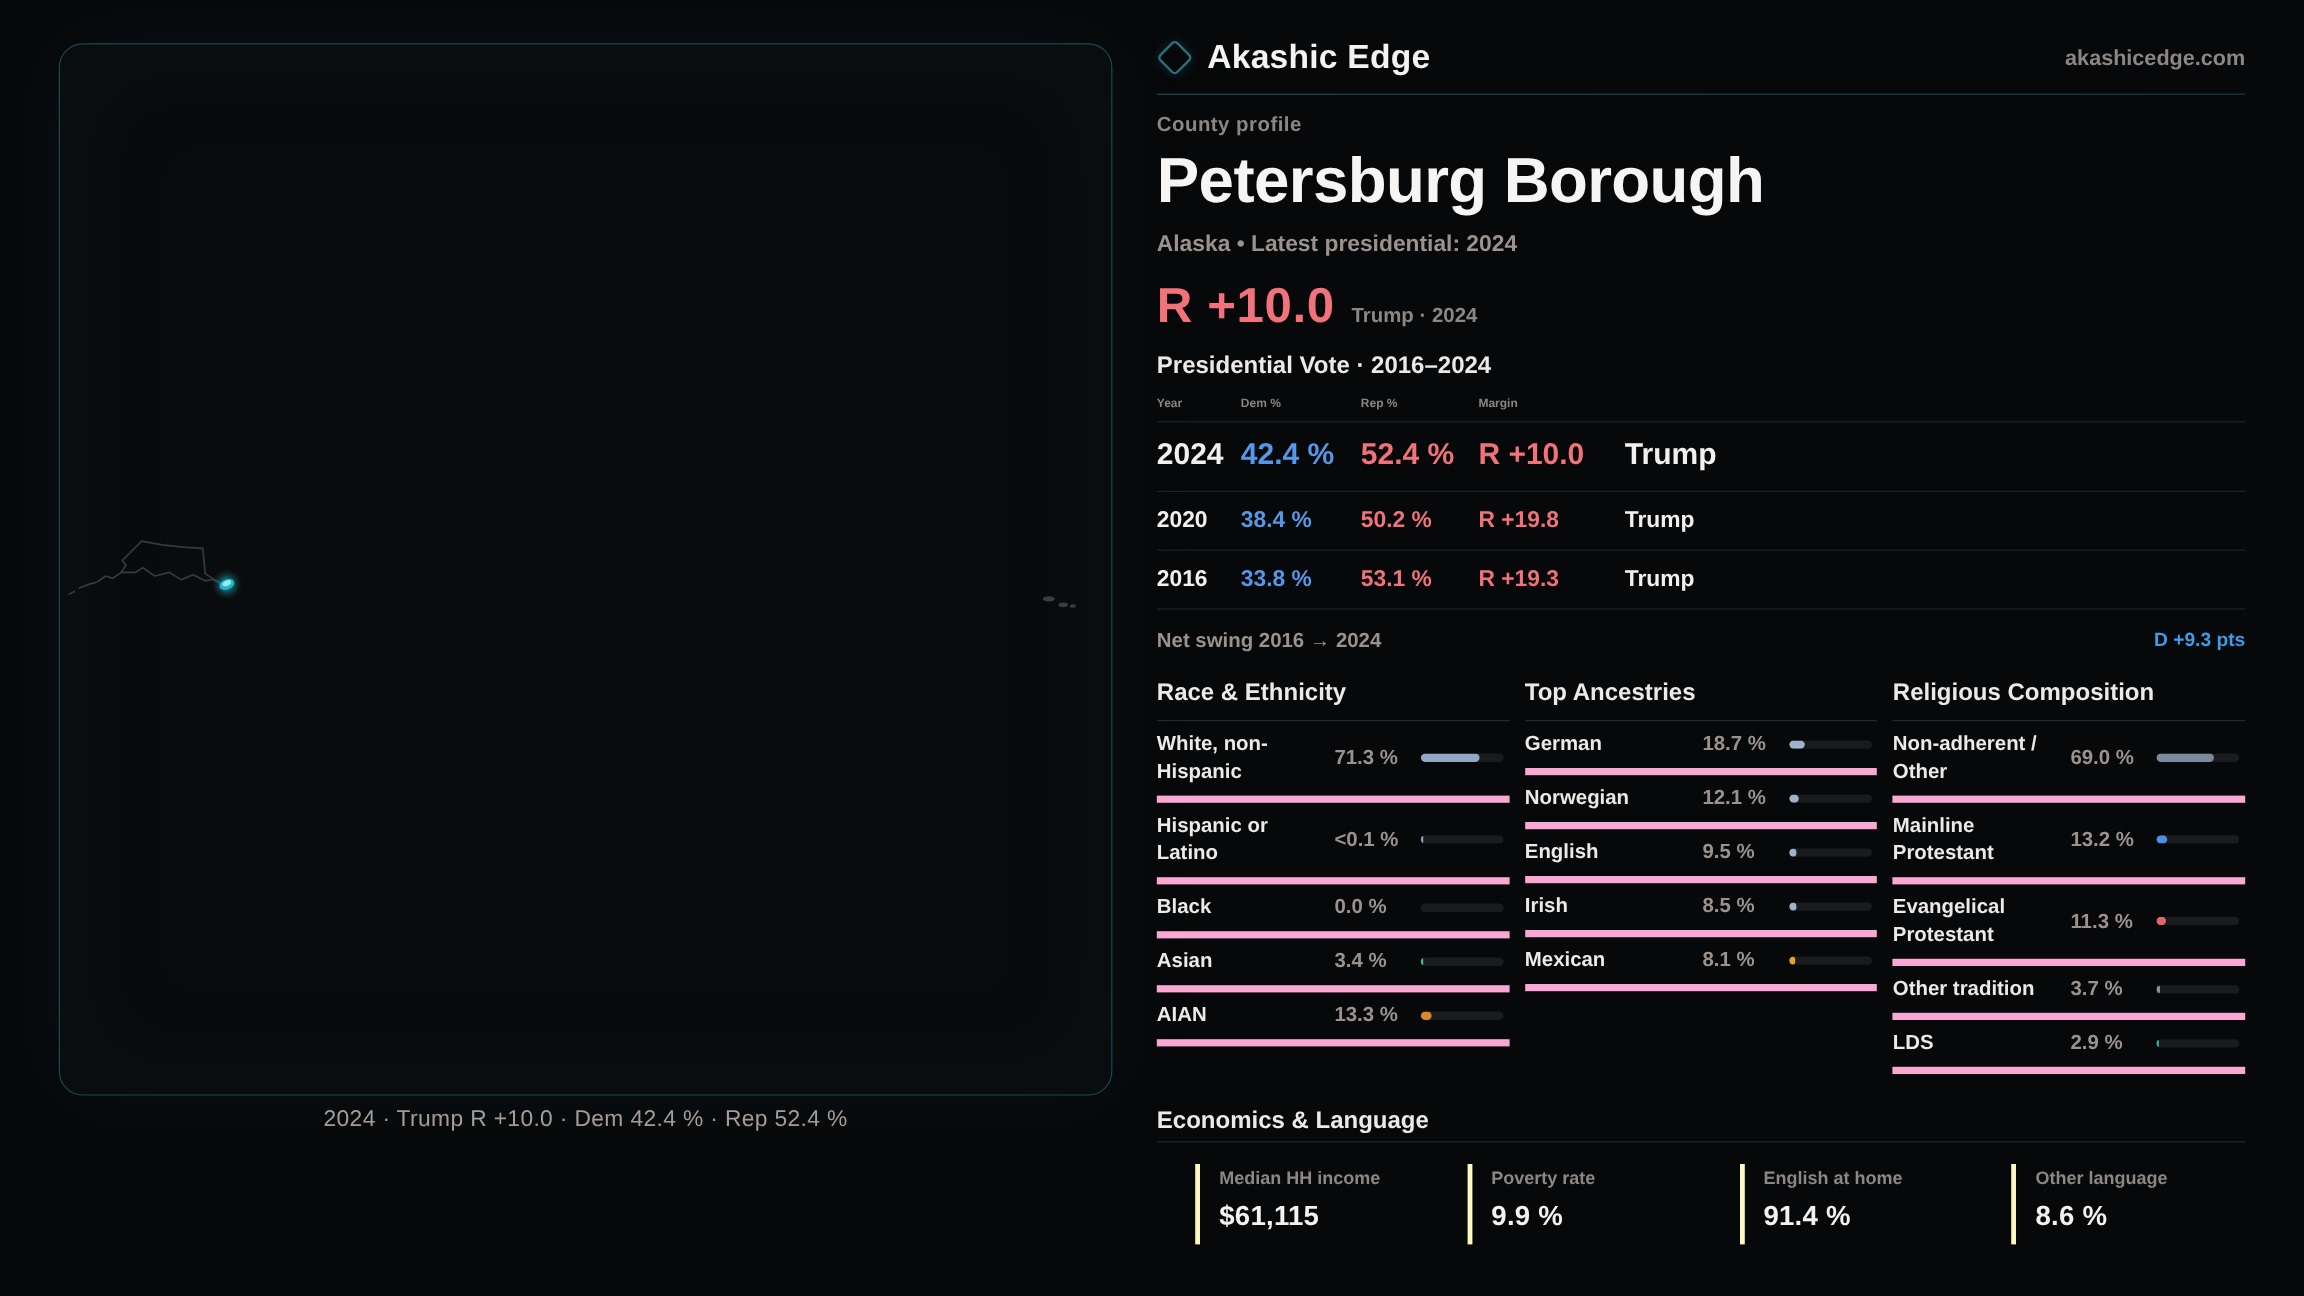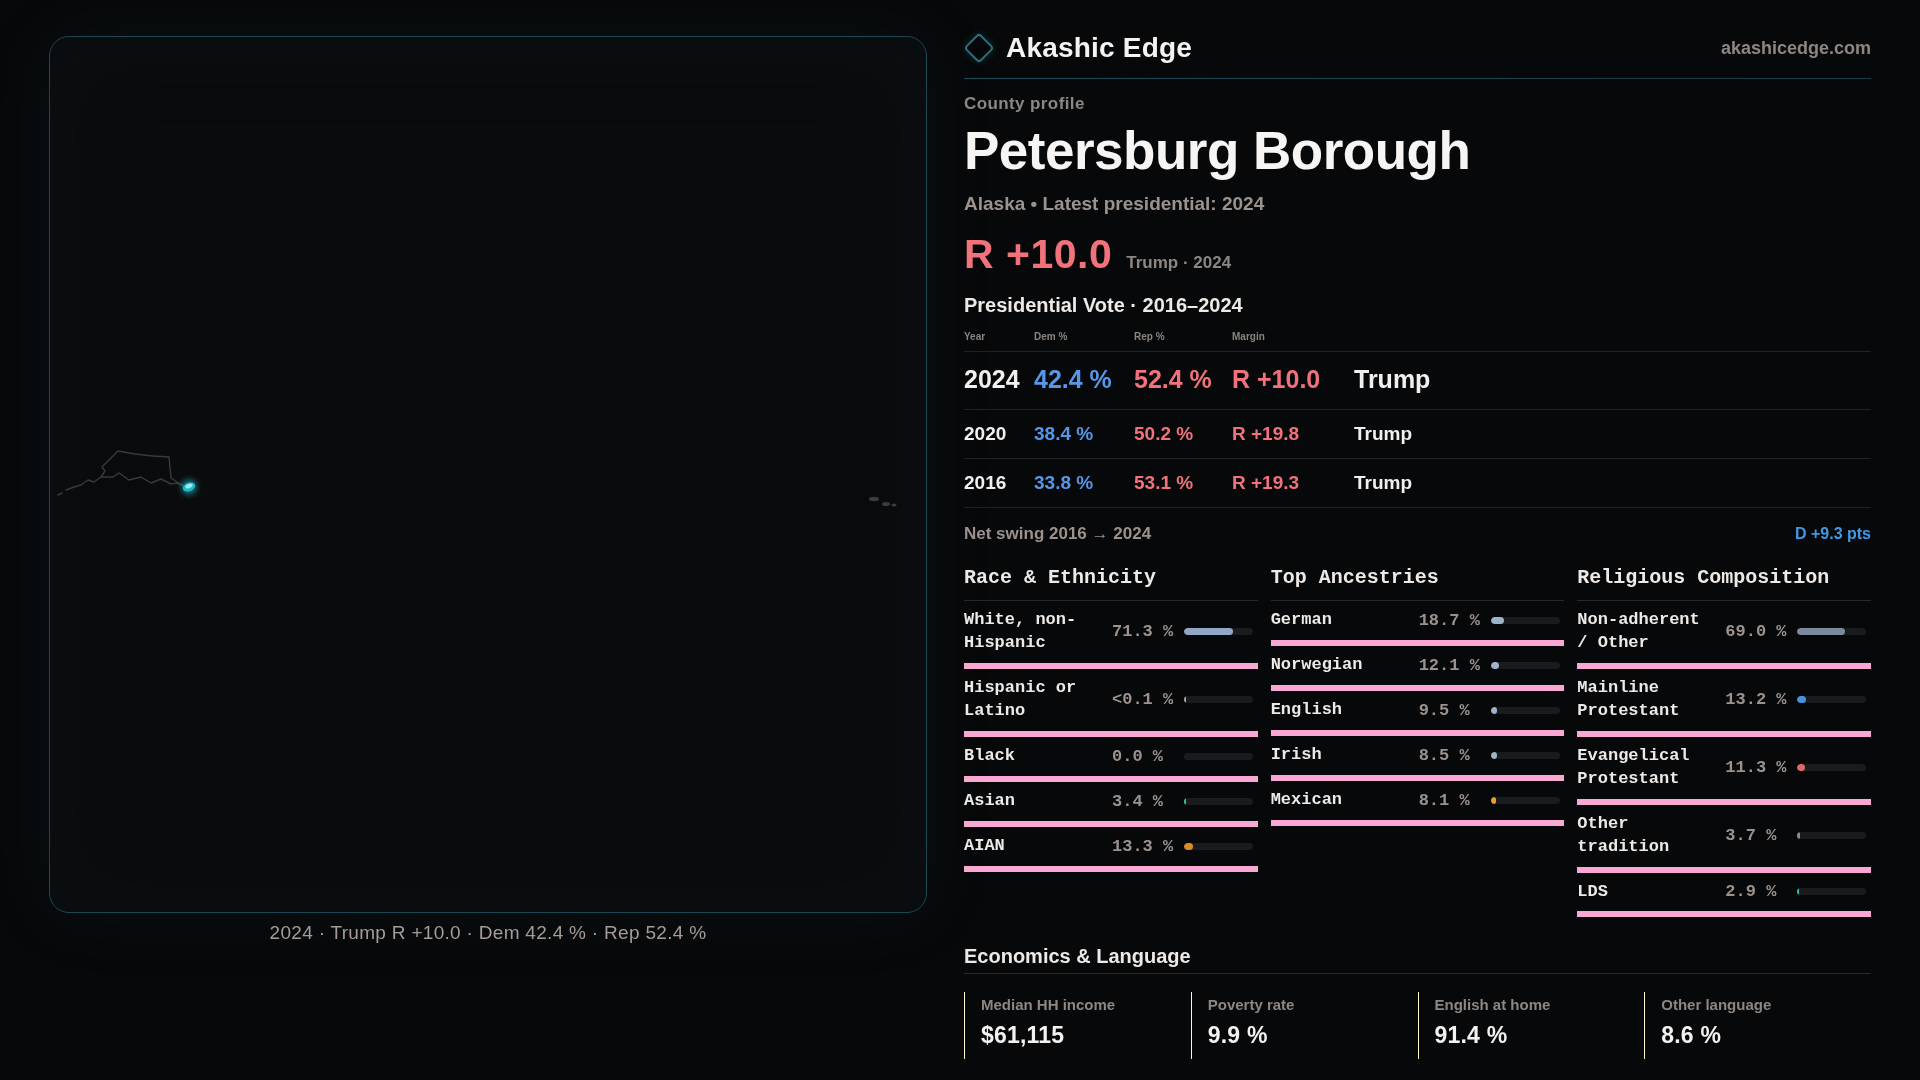--- a/index.html
+++ b/index.html
@@ -45,33 +45,33 @@
   .vt-head{ padding-bottom:9px; font-size:10px; font-weight:700; color:#8a8580; }
   .vt-data{ padding:13px 0; font-size:19px; font-weight:700; }
   .vt-data.emph{ padding:13px 0 15px; font-size:25px; }
   .c-year{ color:#f2f0ee; } .c-dem{ color:#5598e8; } .c-rep{ color:#f2727b; }
   .c-margin{ color:#f2727b; } .c-winner{ color:#f2f0ee; }
 
   .net-swing{ display:flex; align-items:center; padding-top:16px; }
   .net-swing-label{ font-size:17px; font-weight:700; color:#9b928d; }
   .net-swing-value{ margin-left:auto; font-size:16px; font-weight:700; color:#3f9ae8; }
 
-  .demo-grid{ margin-top:22px; display:grid; grid-template-columns:1fr 1fr 1fr; column-gap:13px;font-family:Liberation Mono, monospace; }
+  .demo-grid{ margin-top:22px; display:grid; grid-template-columns:1fr 1fr 1fr; column-gap:13px; }
   .section-title{ font-size:20px; font-weight:700; color:#ece9e6; padding-bottom:11px;
     border-bottom:1px solid #26282b; }
   .demo-row{ display:flex; align-items:center; padding:8px 0; border-bottom:6px solid #f9a8d4; }
   .demo-label{ width:148px; font-size:17px; font-weight:700; color:#ece9e6; line-height:1.35; padding-right:8px; }
   .demo-value{ width:72px; font-size:17px; font-weight:700; color:#9b928d; flex:none; }
   .demo-bar{ width:69px; height:7px; background:#191b1d; border-radius:4px; flex:none; overflow:hidden; }
   .demo-fill{ height:100%; border-radius:4px; }
 
   .econ-title{ margin-top:28px; font-size:20px; font-weight:700; color:#ece9e6; padding-bottom:5px;
     border-bottom:1px solid #26282b; }
   .econ-grid{ display:grid; grid-template-columns:1fr 1fr 1fr 1fr; margin-top:18px; }
-  .stat-cell{ border-left:1px solid #fef9c3; padding:4px 10px 10px 16px; }
+  .stat-cell{ border-left:4px solid #fef9c3; padding:4px 10px 10px 16px;margin-left:32px; }
   .stat-label{ font-size:15px; font-weight:700; color:#8d8784; }
   .stat-value{ margin-top:9px; font-size:23px; font-weight:700; color:#f4f2f0; letter-spacing:.2px; }
 </style>
 </head>
 <body>
 
 <div class="map-box">
   <svg width="876" height="875" viewBox="0 0 876 875">
     <defs>
       <radialGradient id="glow" cx="50%" cy="50%" r="50%">

